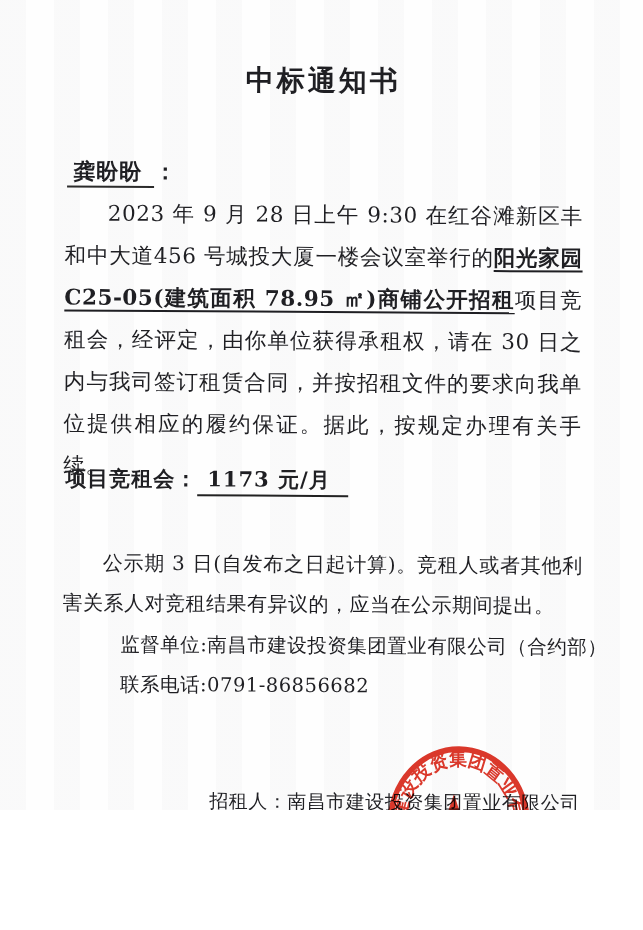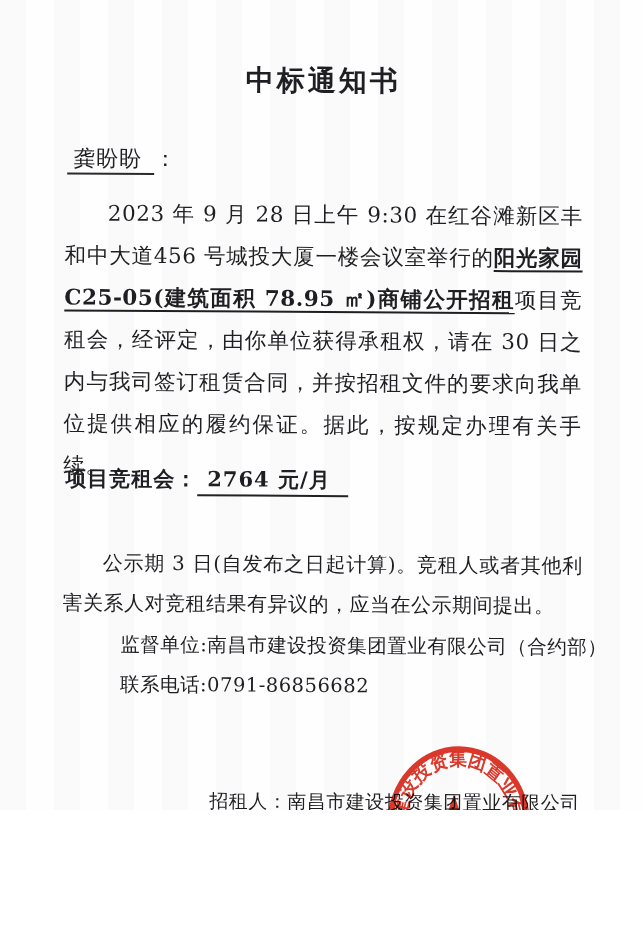--- a/index.html
+++ b/index.html
@@ -10,21 +10,21 @@
       rgba(70,70,80,0.025) 0px, rgba(70,70,80,0.025) 26px,
       rgba(255,255,255,0) 26px, rgba(255,255,255,0) 54px);
     font-family:"DejaVu Serif","Liberation Serif",serif;
     color:#1f1f23;
   }
   .content{position:absolute;inset:0;transform:rotate(0.35deg);transform-origin:50% 45%;}
   .title{
     position:absolute;left:0;right:0;top:62px;text-align:center;
     font-size:28px;font-weight:700;letter-spacing:3px;
   }
-  .recipient{position:absolute;left:66px;top:145px;font-size:22px;font-weight:400;letter-spacing:1px;}
+  .recipient{position:absolute;left:66px;top:158px;font-size:22px;font-weight:700;letter-spacing:1px;}
   .recipient .name{border-bottom:2px solid #2b2b2b;padding:0 12px 2px 6px;}
   .body-par{
     position:absolute;left:64px;top:194px;width:518px;
     font-size:21.5px;line-height:42px;letter-spacing:0.5px;
     text-align:justify;text-indent:2em;
   }
   .hl{font-weight:700;text-decoration:underline;text-decoration-thickness:2px;text-underline-offset:5px;}
   .result-line{position:absolute;left:66px;top:466px;font-size:21px;font-weight:700;letter-spacing:1px;}
   .result-value{border-bottom:2px solid #222;padding:0 18px 3px 10px;}
   .notice-par{
@@ -52,21 +52,21 @@
 
     <div class="recipient">
       <span class="name">龚盼盼</span><span>：</span>
     </div>
 
     <div class="body-par">
       <span>2023 年 9 月 28 日上午 9:30 在红谷滩新区丰和中大道456 号城投大厦一楼会议室举行的</span><span class="hl">阳光家园 C25-05(建筑面积 78.95 ㎡)商铺公开招租</span><span>项目竞租会，经评定，由你单位获得承租权，请在 30 日之内与我司签订租赁合同，并按招租文件的要求向我单位提供相应的履约保证。据此，按规定办理有关手续。</span>
     </div>
 
     <div class="result-line">
-      <span>项目竞租会：</span><span class="result-value">2764 元/月</span>
+      <span>项目竞租会：</span><span class="result-value">1173 元/月</span>
     </div>
 
     <div class="notice-par">公示期 3 日(自发布之日起计算)。竞租人或者其他利害关系人对竞租结果有异议的，应当在公示期间提出。</div>
 
     <div class="sup-line">监督单位:南昌市建设投资集团置业有限公司（合约部）</div>
 
     <div class="phone-line">联系电话:0791-86856682</div>
 
     <div class="lessor-line">招租人：南昌市建设投资集团置业有限公司</div>
 

